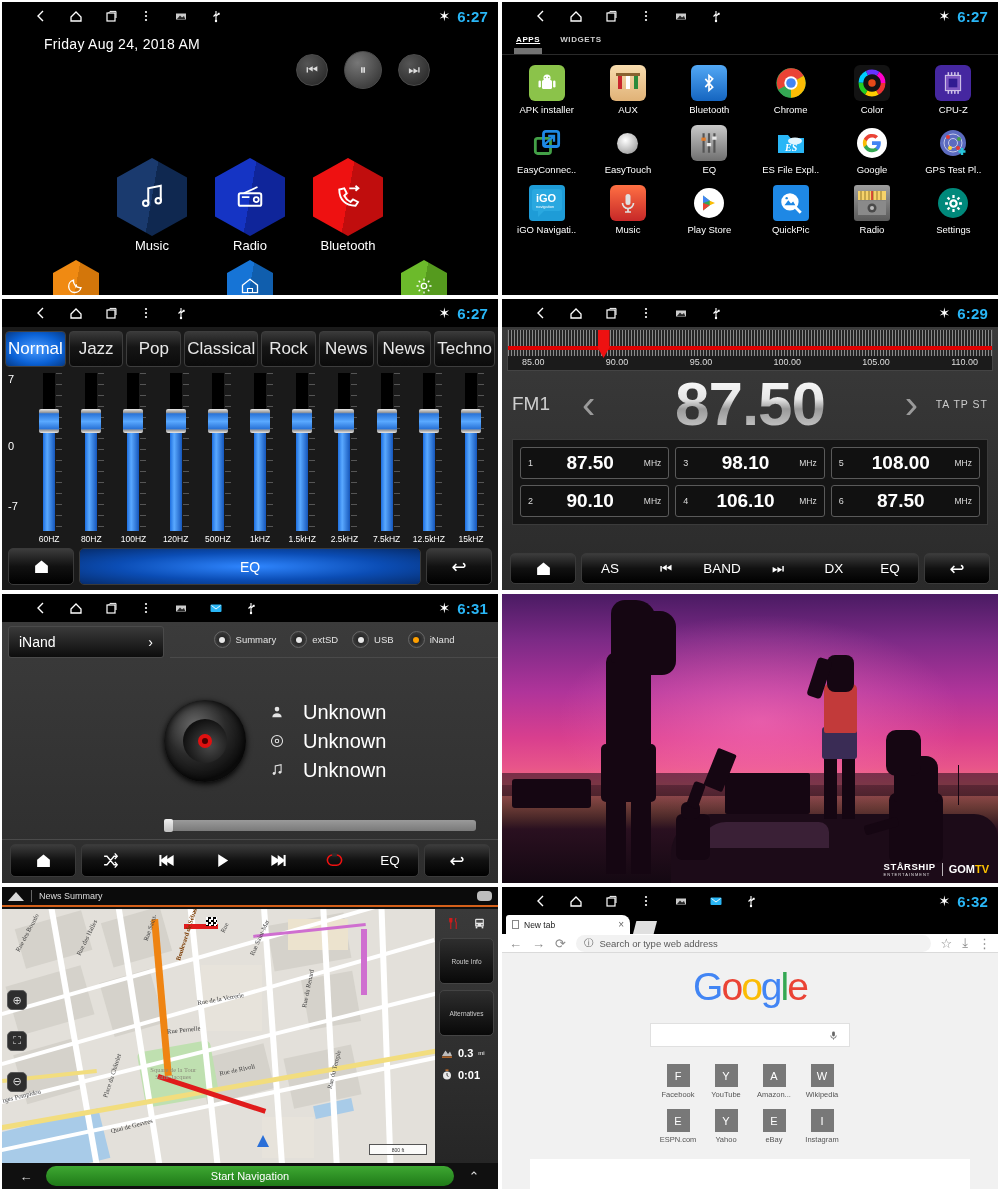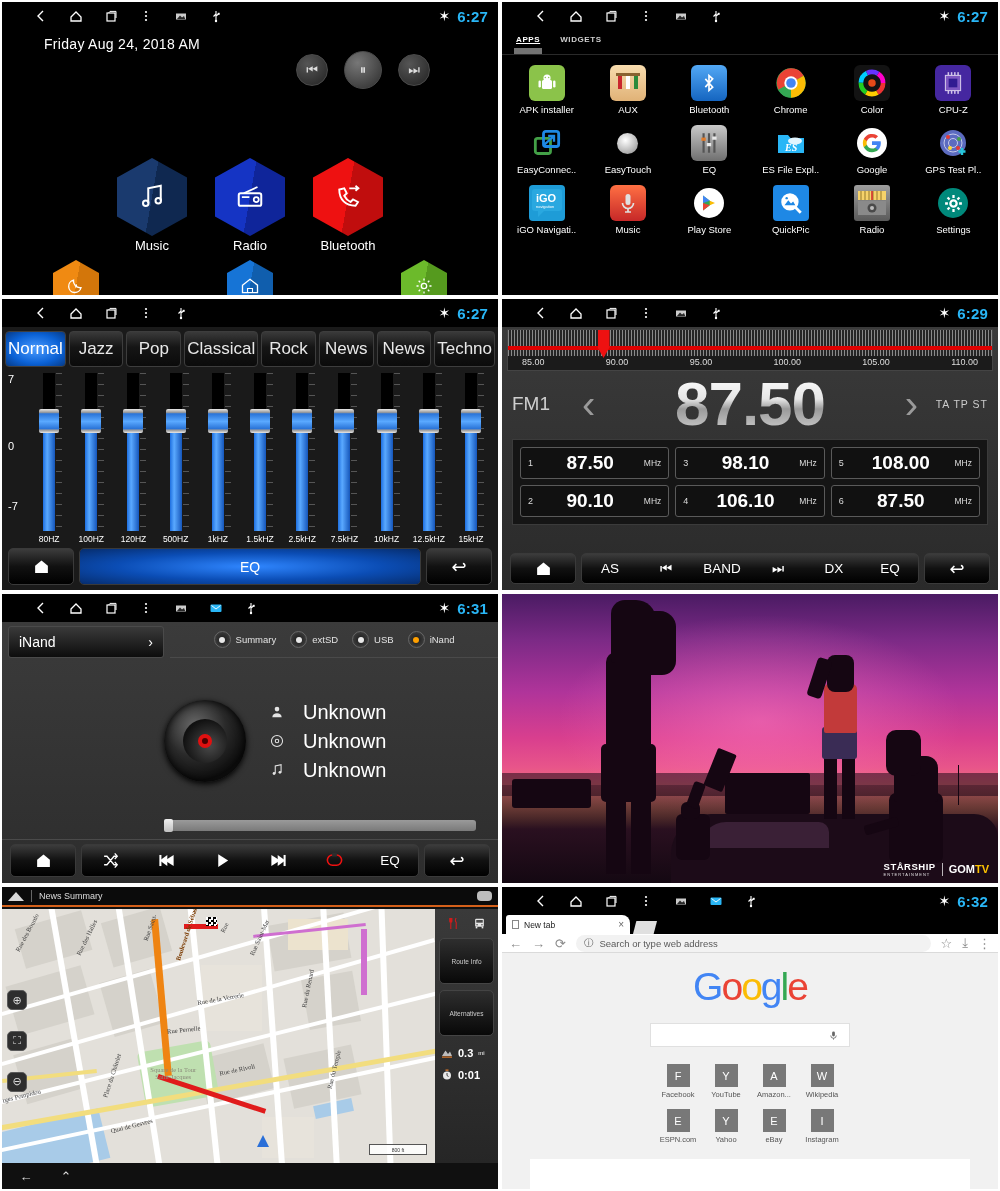--- a/index.html
+++ b/index.html
@@ -752,21 +752,21 @@
                 <i style="top: 55.2%;"></i>
                 <i style="top: 62.1%;"></i>
                 <i style="top: 69%;"></i>
                 <i style="top: 75.9%;"></i>
                 <i style="top: 82.8%;"></i>
                 <i style="top: 89.7%;"></i>
                 <i style="top: 96.6%;"></i>
               </div>
               <div class="eq-knob"></div>
             </div>
-            <div class="eq-flabel">80HZ</div>
+            <div class="eq-flabel">60HZ</div>
           </div>
         <div class="eq-band">
             <div class="eq-track">
               <div class="eq-fill"></div>
               <div class="eq-ticks">
                 <i style="top: 0%;"></i>
                 <i style="top: 6.9%;"></i>
                 <i style="top: 13.8%;"></i>
                 <i style="top: 20.7%;"></i>
                 <i style="top: 27.6%;"></i>
@@ -776,21 +776,21 @@
                 <i style="top: 55.2%;"></i>
                 <i style="top: 62.1%;"></i>
                 <i style="top: 69%;"></i>
                 <i style="top: 75.9%;"></i>
                 <i style="top: 82.8%;"></i>
                 <i style="top: 89.7%;"></i>
                 <i style="top: 96.6%;"></i>
               </div>
               <div class="eq-knob"></div>
             </div>
-            <div class="eq-flabel">100HZ</div>
+            <div class="eq-flabel">80HZ</div>
           </div>
         <div class="eq-band">
             <div class="eq-track">
               <div class="eq-fill"></div>
               <div class="eq-ticks">
                 <i style="top: 0%;"></i>
                 <i style="top: 6.9%;"></i>
                 <i style="top: 13.8%;"></i>
                 <i style="top: 20.7%;"></i>
                 <i style="top: 27.6%;"></i>
@@ -800,21 +800,21 @@
                 <i style="top: 55.2%;"></i>
                 <i style="top: 62.1%;"></i>
                 <i style="top: 69%;"></i>
                 <i style="top: 75.9%;"></i>
                 <i style="top: 82.8%;"></i>
                 <i style="top: 89.7%;"></i>
                 <i style="top: 96.6%;"></i>
               </div>
               <div class="eq-knob"></div>
             </div>
-            <div class="eq-flabel">120HZ</div>
+            <div class="eq-flabel">100HZ</div>
           </div>
         <div class="eq-band">
             <div class="eq-track">
               <div class="eq-fill"></div>
               <div class="eq-ticks">
                 <i style="top: 0%;"></i>
                 <i style="top: 6.9%;"></i>
                 <i style="top: 13.8%;"></i>
                 <i style="top: 20.7%;"></i>
                 <i style="top: 27.6%;"></i>
@@ -824,21 +824,21 @@
                 <i style="top: 55.2%;"></i>
                 <i style="top: 62.1%;"></i>
                 <i style="top: 69%;"></i>
                 <i style="top: 75.9%;"></i>
                 <i style="top: 82.8%;"></i>
                 <i style="top: 89.7%;"></i>
                 <i style="top: 96.6%;"></i>
               </div>
               <div class="eq-knob"></div>
             </div>
-            <div class="eq-flabel">500HZ</div>
+            <div class="eq-flabel">120HZ</div>
           </div>
         <div class="eq-band">
             <div class="eq-track">
               <div class="eq-fill"></div>
               <div class="eq-ticks">
                 <i style="top: 0%;"></i>
                 <i style="top: 6.9%;"></i>
                 <i style="top: 13.8%;"></i>
                 <i style="top: 20.7%;"></i>
                 <i style="top: 27.6%;"></i>
@@ -848,21 +848,21 @@
                 <i style="top: 55.2%;"></i>
                 <i style="top: 62.1%;"></i>
                 <i style="top: 69%;"></i>
                 <i style="top: 75.9%;"></i>
                 <i style="top: 82.8%;"></i>
                 <i style="top: 89.7%;"></i>
                 <i style="top: 96.6%;"></i>
               </div>
               <div class="eq-knob"></div>
             </div>
-            <div class="eq-flabel">1kHZ</div>
+            <div class="eq-flabel">500HZ</div>
           </div>
         <div class="eq-band">
             <div class="eq-track">
               <div class="eq-fill"></div>
               <div class="eq-ticks">
                 <i style="top: 0%;"></i>
                 <i style="top: 6.9%;"></i>
                 <i style="top: 13.8%;"></i>
                 <i style="top: 20.7%;"></i>
                 <i style="top: 27.6%;"></i>
@@ -872,21 +872,21 @@
                 <i style="top: 55.2%;"></i>
                 <i style="top: 62.1%;"></i>
                 <i style="top: 69%;"></i>
                 <i style="top: 75.9%;"></i>
                 <i style="top: 82.8%;"></i>
                 <i style="top: 89.7%;"></i>
                 <i style="top: 96.6%;"></i>
               </div>
               <div class="eq-knob"></div>
             </div>
-            <div class="eq-flabel">1.5kHZ</div>
+            <div class="eq-flabel">1kHZ</div>
           </div>
         <div class="eq-band">
             <div class="eq-track">
               <div class="eq-fill"></div>
               <div class="eq-ticks">
                 <i style="top: 0%;"></i>
                 <i style="top: 6.9%;"></i>
                 <i style="top: 13.8%;"></i>
                 <i style="top: 20.7%;"></i>
                 <i style="top: 27.6%;"></i>
@@ -896,21 +896,21 @@
                 <i style="top: 55.2%;"></i>
                 <i style="top: 62.1%;"></i>
                 <i style="top: 69%;"></i>
                 <i style="top: 75.9%;"></i>
                 <i style="top: 82.8%;"></i>
                 <i style="top: 89.7%;"></i>
                 <i style="top: 96.6%;"></i>
               </div>
               <div class="eq-knob"></div>
             </div>
-            <div class="eq-flabel">2.5kHZ</div>
+            <div class="eq-flabel">1.5kHZ</div>
           </div>
         <div class="eq-band">
             <div class="eq-track">
               <div class="eq-fill"></div>
               <div class="eq-ticks">
                 <i style="top: 0%;"></i>
                 <i style="top: 6.9%;"></i>
                 <i style="top: 13.8%;"></i>
                 <i style="top: 20.7%;"></i>
                 <i style="top: 27.6%;"></i>
@@ -920,21 +920,21 @@
                 <i style="top: 55.2%;"></i>
                 <i style="top: 62.1%;"></i>
                 <i style="top: 69%;"></i>
                 <i style="top: 75.9%;"></i>
                 <i style="top: 82.8%;"></i>
                 <i style="top: 89.7%;"></i>
                 <i style="top: 96.6%;"></i>
               </div>
               <div class="eq-knob"></div>
             </div>
-            <div class="eq-flabel">7.5kHZ</div>
+            <div class="eq-flabel">2.5kHZ</div>
           </div>
         <div class="eq-band">
             <div class="eq-track">
               <div class="eq-fill"></div>
               <div class="eq-ticks">
                 <i style="top: 0%;"></i>
                 <i style="top: 6.9%;"></i>
                 <i style="top: 13.8%;"></i>
                 <i style="top: 20.7%;"></i>
                 <i style="top: 27.6%;"></i>
@@ -944,21 +944,21 @@
                 <i style="top: 55.2%;"></i>
                 <i style="top: 62.1%;"></i>
                 <i style="top: 69%;"></i>
                 <i style="top: 75.9%;"></i>
                 <i style="top: 82.8%;"></i>
                 <i style="top: 89.7%;"></i>
                 <i style="top: 96.6%;"></i>
               </div>
               <div class="eq-knob"></div>
             </div>
-            <div class="eq-flabel">10kHZ</div>
+            <div class="eq-flabel">7.5kHZ</div>
           </div>
         <div class="eq-band">
             <div class="eq-track">
               <div class="eq-fill"></div>
               <div class="eq-ticks">
                 <i style="top: 0%;"></i>
                 <i style="top: 6.9%;"></i>
                 <i style="top: 13.8%;"></i>
                 <i style="top: 20.7%;"></i>
                 <i style="top: 27.6%;"></i>
@@ -1473,20 +1473,21 @@
                 <path d="M12 8v5l3 2" stroke="#333" stroke-width="1.8" fill="none"></path>
                 <rect x="9" y="1" width="6" height="2.6" fill="#e07b2a"></rect>
               </svg>
           </span>
           <span>0:01</span>
         </div>
       </div>
 
       <div class="nav-bottom">
         <div class="nb-side">←</div>
+        <div class="nb-go">Start Navigation</div>
         <div class="nb-side">⌃</div>
       </div>
     </div>
   </div>
 
   <div class="panel">
     <div class="statusbar">
       <div class="sb-icons">
         <span class="sb-ic">
             <svg class="ico" width="14" height="14" viewBox="0 0 14 14">

